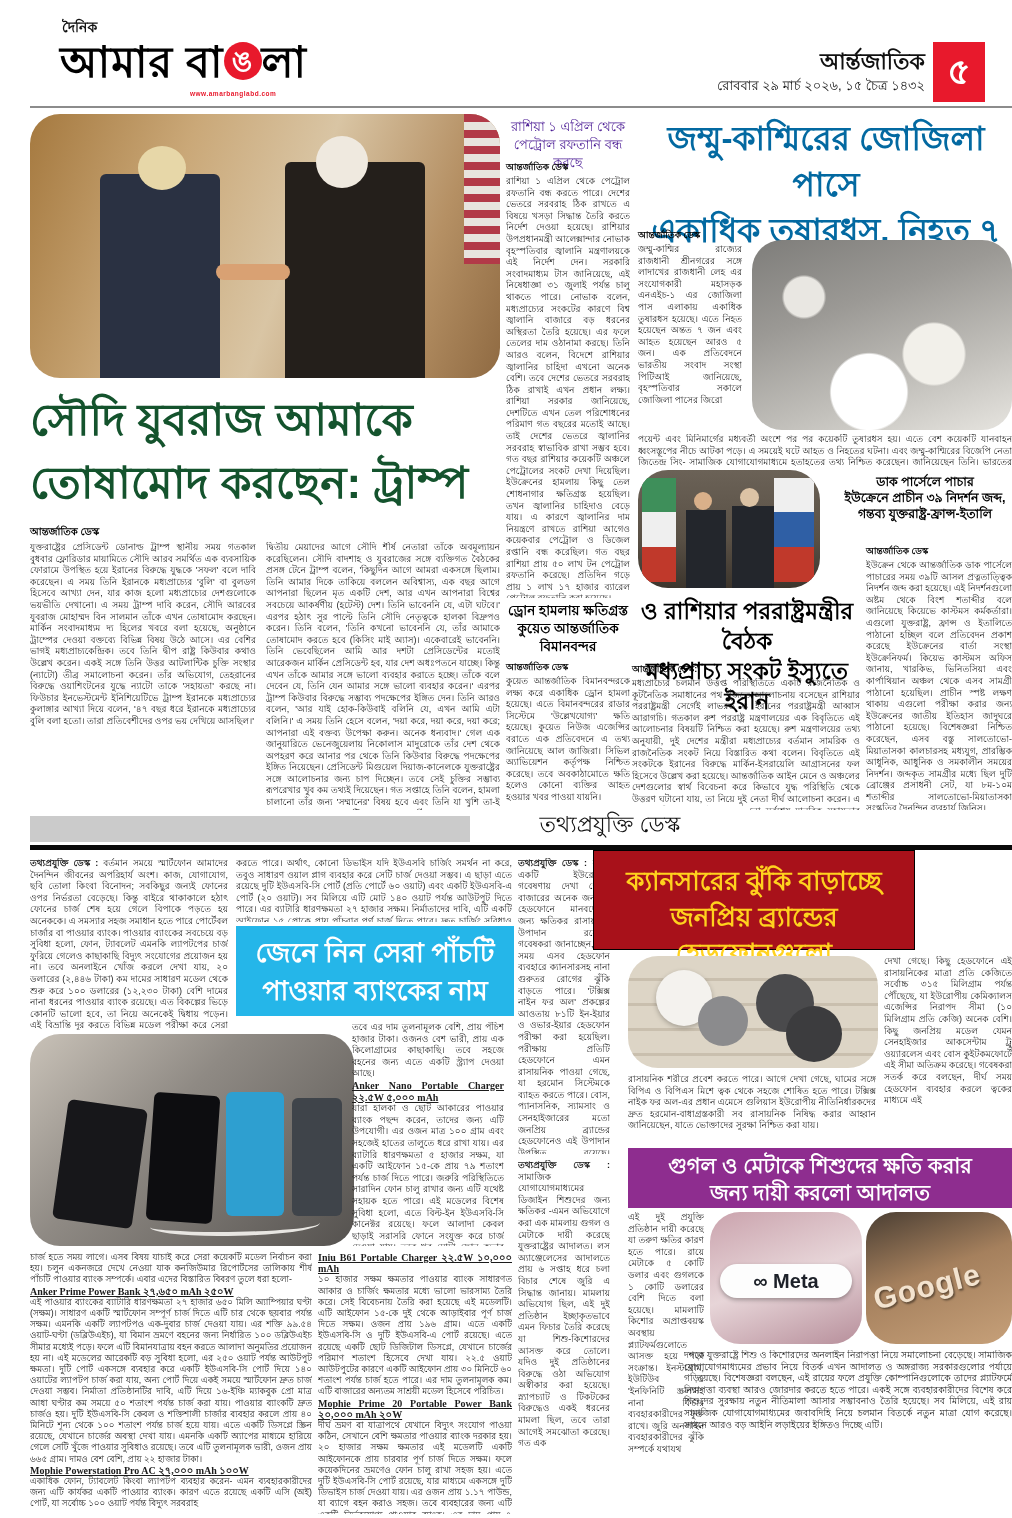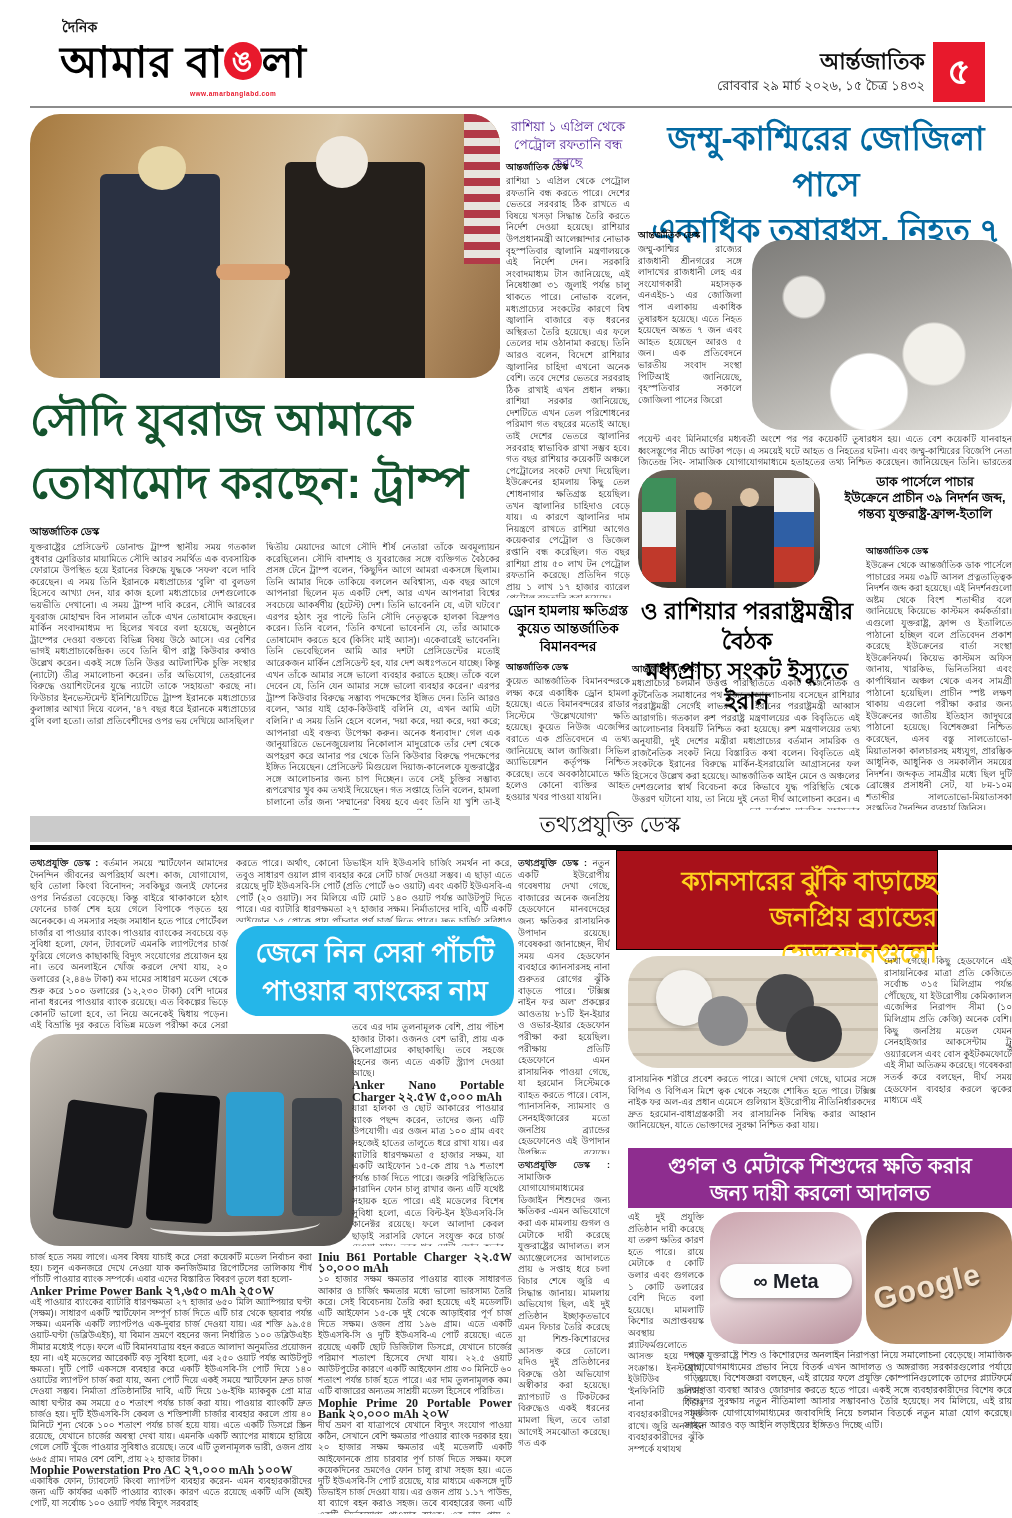--- a/index.html
+++ b/index.html
@@ -24,21 +24,21 @@
   .h-black-md{color:#000;font-size:23px;line-height:30px;font-weight:bold;text-align:center;}
   .h-black-sm{color:#4c1d95;font-size:13px;line-height:18px;font-weight:normal;text-align:center;}
   .h-black-xs{color:#000;font-size:12.5px;line-height:16px;font-weight:bold;text-align:center;}
   
   .cyan-box{background:#25b6e9;color:#fff;font-weight:bold;font-size:27px;line-height:38px;text-align:center;padding-top:8px;}
   .red-box{background:#a8111a;color:#ffd21e;font-weight:bold;font-size:26px;line-height:36px;text-align:center;padding-top:12px;border:1px solid #000;}
   .purple-box{background:#8e2d8f;color:#fff;font-weight:bold;font-size:21px;line-height:27px;text-align:center;padding-top:4px;}
   .band-gray{background:#cbcbcb;}
   .band-label{font-size:22px;font-weight:normal;text-align:center;background:#fff;}
   .black-rule{background:#0a0a0a;}
-  .prod-head{font-weight:bold;font-size:12px;font-family:"Liberation Serif","DejaVu Serif",serif;}
+  .prod-head{font-weight:bold;font-size:10px;font-family:"Liberation Serif","DejaVu Serif",serif;text-decoration:underline;}
   
   .photo{overflow:hidden;position:absolute;border-radius:30px;}
   .ph-trump{background:linear-gradient(110deg,#a5793f 0%,#caa878 30%,#d9c5a4 55%,#b59064 80%,#8f6a42 100%);}
   .fig{position:absolute;border-radius:6px 6px 0 0;}
   .ph-mountain{background:
      radial-gradient(circle at 20% 30%, #e9e7e2 0 8%, transparent 9%),
      radial-gradient(circle at 70% 60%, #f2f0ea 0 14%, transparent 15%),
      radial-gradient(circle at 45% 80%, #ffffff 0 18%, transparent 19%),
      linear-gradient(160deg,#7e7d7a 0%,#9b9995 35%,#c2c0bb 70%,#e6e4df 100%);}
   .ph-hall{background:linear-gradient(180deg,#6b6257 0%,#584f44 60%,#3c352d 100%);}
@@ -131,21 +131,21 @@
 
   <div class="abs band-gray" style="left:30px;top:816px;width:445px;height:26px;"></div>
   <div class="abs band-label" style="left:470px;top:806px;width:280px;height:36px;line-height:38px;">তথ্যপ্রযুক্তি ডেস্ক</div>
   <div class="abs black-rule" style="left:30px;top:845px;width:982px;height:5px;"></div>
 
   <div class="abs body-text" style="left:30px;top:858px;width:198px;height:172px;">
     <b>তথ্যপ্রযুক্তি ডেস্ক :</b>
     <span>বর্তমান সময়ে স্মার্টফোন আমাদের দৈনন্দিন জীবনের অপরিহার্য অংশ। কাজ, যোগাযোগ, ছবি তোলা কিংবা বিনোদন; সবকিছুর জন্যই ফোনের ওপর নির্ভরতা বেড়েছে। কিন্তু বাইরে থাকাকালে হঠাৎ ফোনের চার্জ শেষ হয়ে গেলে বিপাকে পড়তে হয় অনেককে। এ সমস্যার সহজ সমাধান হতে পারে পোর্টেবল চার্জার বা পাওয়ার ব্যাংক। পাওয়ার ব্যাংকের সবচেয়ে বড় সুবিধা হলো, ফোন, ট্যাবলেট এমনকি ল্যাপটপের চার্জ ফুরিয়ে গেলেও কাছাকাছি বিদ্যুৎ সংযোগের প্রয়োজন হয় না। তবে অনলাইনে খোঁজ করলে দেখা যায়, ২০ ডলারের (২,৪৪৬ টাকা) কম দামের সাধারণ মডেল থেকে শুরু করে ১০০ ডলারের (১২,২৩০ টাকা) বেশি দামের নানা ধরনের পাওয়ার ব্যাংক রয়েছে। এত বিকল্পের ভিড়ে কোনটি ভালো হবে, তা নিয়ে অনেকেই দ্বিধায় পড়েন। এই বিভ্রান্তি দূর করতে বিভিন্ন মডেল পরীক্ষা করে সেরা পোর্টেবল চার্জারগুলোর তালিকা প্রকাশ করেছে যুক্তরাষ্ট্রভিত্তিক গবেষণা সংস্থা কনজিউমার রিপোর্টস। তারা চার্জিং ক্ষমতা, ব্যাটারি ধারণক্ষমতা, বহনযোগ্যতা এবং</span>
   </div>
   <div class="abs body-text" style="left:236px;top:858px;width:276px;height:64px;">করতে পারে। অর্থাৎ, কোনো ডিভাইস যদি ইউএসবি চার্জিং সমর্থন না করে, তবুও সাধারণ ওয়াল প্লাগ ব্যবহার করে সেটি চার্জ দেওয়া সম্ভব। এ ছাড়া এতে রয়েছে দুটি ইউএসবি-সি পোর্ট (প্রতি পোর্টে ৬০ ওয়াট) এবং একটি ইউএসবি-এ পোর্ট (২০ ওয়াট)। সব মিলিয়ে এটি মোট ১৪০ ওয়াট পর্যন্ত আউটপুট দিতে পারে। এর ব্যাটারি ধারণক্ষমতা ২৭ হাজার সক্ষম। নির্মাতাদের দাবি, এটি একটি আইফোন ১৫ প্রোকে প্রায় পাঁচবার পূর্ণ চার্জ দিতে পারে। দ্রুত চার্জিং সুবিধাও রয়েছে। প্রায় ৩০ মিনিটে ফোন ৫০ শতাংশ পর্যন্ত চার্জ হয়ে যায়।</div>
-  <div class="abs cyan-box" style="left:236px;top:926px;width:278px;height:82px;border-radius:22px;">
+  <div class="abs cyan-box" style="left:236px;top:926px;width:278px;height:82px;">
     <div>জেনে নিন সেরা পাঁচটি</div>
     <div>পাওয়ার ব্যাংকের নাম</div>
   </div>
   <div class="photo ph-powerbank" style="left:30px;top:1034px;width:324px;height:212px;">
     <div class="device" style="left:30px;top:70px;width:80px;height:120px;background:#17171a;transform:rotate(8deg);"></div>
     <div class="device" style="left:120px;top:60px;width:66px;height:128px;background:#0d0d10;transform:rotate(4deg);"></div>
     <div class="device" style="left:196px;top:58px;width:58px;height:124px;background:#2e9fd0;"></div>
     <div class="device" style="left:262px;top:64px;width:50px;height:118px;background:#3f444a;"></div>
     <div class="abs" style="left:120px;top:180px;width:170px;height:18px;border-bottom:4px solid #e8e6e2;border-radius:0 0 60% 40%;"></div>
   </div>
@@ -165,21 +165,21 @@
     <div class="prod-head">Iniu B61 Portable Charger ২২.৫W ১০,০০০ mAh</div>
     <span>১০ হাজার সক্ষম ক্ষমতার পাওয়ার ব্যাংক সাধারণত আকার ও চার্জিং ক্ষমতার মধ্যে ভালো ভারসাম্য তৈরি করে। সেই বিবেচনায় তৈরি করা হয়েছে এই মডেলটি। এটি আইফোন ১৫-কে দুই থেকে আড়াইবার পূর্ণ চার্জ দিতে সক্ষম। ওজন প্রায় ১৯৬ গ্রাম। এতে একটি ইউএসবি-সি ও দুটি ইউএসবি-এ পোর্ট রয়েছে। এতে রয়েছে একটি ছোট ডিজিটাল ডিসপ্লে, যেখানে চার্জের পরিমাণ শতাংশ হিসেবে দেখা যায়। ২২.৫ ওয়াট আউটপুটের কারণে একটি আইফোন প্রায় ৩০ মিনিটে ৬০ শতাংশ পর্যন্ত চার্জ হতে পারে। এর দাম তুলনামূলক কম। এটি বাজারের অন্যতম সাশ্রয়ী মডেল হিসেবে পরিচিত।</span>
     <div class="prod-head">Mophie Prime 20 Portable Power Bank ২০,০০০ mAh ২০W</div>
     <span>দীর্ঘ ভ্রমণ বা যাত্রাপথে যেখানে বিদ্যুৎ সংযোগ পাওয়া কঠিন, সেখানে বেশি ক্ষমতার পাওয়ার ব্যাংক দরকার হয়। ২০ হাজার সক্ষম ক্ষমতার এই মডেলটি একটি আইফোনকে প্রায় চারবার পূর্ণ চার্জ দিতে সক্ষম। ফলে কয়েকদিনের ভ্রমণেও ফোন চালু রাখা সহজ হয়। এতে দুটি ইউএসবি-সি পোর্ট রয়েছে, যার মাধ্যমে একসঙ্গে দুটি ডিভাইস চার্জ দেওয়া যায়। এর ওজন প্রায় ১.১৭ পাউন্ড, যা ব্যাগে বহন করাও সহজ। তবে ব্যবহারের জন্য এটি একটি নির্ভরযোগ্য পাওয়ার ব্যাংক। এর দাম প্রায় ৭ হাজার টাকা।</span>
   </div>
 
   <div class="abs body-text" style="left:518px;top:858px;width:92px;height:296px;">
     <b>তথ্যপ্রযুক্তি ডেস্ক :</b>
     <span>নতুন একটি ইউরোপীয় গবেষণায় দেখা গেছে, বাজারের অনেক জনপ্রিয় হেডফোনে মানবদেহের জন্য ক্ষতিকর রাসায়নিক উপাদান রয়েছে। গবেষকরা জানাচ্ছেন, দীর্ঘ সময় এসব হেডফোন ব্যবহারে ক্যানসারসহ নানা গুরুতর রোগের ঝুঁকি বাড়তে পারে। 'টক্সিক্স নাইন ফর অল' প্রকল্পের আওতায় ৮১টি ইন-ইয়ার ও ওভার-ইয়ার হেডফোন পরীক্ষা করা হয়েছিল। পরীক্ষায় প্রতিটি হেডফোনে এমন রাসায়নিক পাওয়া গেছে, যা হরমোন সিস্টেমকে ব্যাহত করতে পারে। বোস, প্যানাসনিক, স্যামসাং ও সেনহাইজারের মতো জনপ্রিয় ব্র্যান্ডের হেডফোনেও এই উপাদান উপস্থিত রয়েছে। বিশেষজ্ঞরা বলছেন, হেডফোনের প্লাস্টিক অংশ থেকে ধীরে ধীরে রাসায়নিক বের হয়ে ত্বকের সংস্পর্শে আসতে পারে, যা শরীরে শোষিত হতে পারে। গবেষকরা মূলত এন্ডোক্রাইন ডিসরাপ্টিং বা হরমোন ব্যাহত রাসায়নিকের উপস্থিতি পরীক্ষা করেছেন। এতে বিপিএ (বিসফেনল-এ) পাওয়া গেছে, যা 'চিরস্থায়ী রাসায়নিক' হিসেবে পরিচিত। এগুলো মানবদেহে হরমোন পরিবর্তন এবং দীর্ঘমেয়াদে ক্যানসারের ঝুঁকি বাড়ার সম্ভাবনা রয়েছে। পরীক্ষিত হেডফোনের প্রায় ৬৮ শতাংশে বিপিএ পাওয়া গেছে। এসও তিন-চতুর্থাংশের বেশি নমুনায়</span>
   </div>
-  <div class="abs red-box" style="left:616px;top:850px;width:320px;height:86px;text-align:right;">
+  <div class="abs red-box" style="left:593px;top:850px;width:320px;height:86px;">
     <div>ক্যানসারের ঝুঁকি বাড়াচ্ছে</div>
     <div>জনপ্রিয় ব্র্যান্ডের হেডফোনগুলো</div>
   </div>
   <div class="photo ph-wood" style="left:628px;top:956px;width:250px;height:112px;">
     <div class="cup" style="left:28px;top:14px;width:56px;height:56px;background:#f4f2ee;box-shadow:0 2px 5px rgba(0,0,0,.25);"></div>
     <div class="cup" style="left:70px;top:40px;width:50px;height:50px;background:#8b8b8d;"></div>
     <div class="cup" style="left:128px;top:18px;width:58px;height:58px;background:#4a4a4c;"></div>
     <div class="cup" style="left:158px;top:50px;width:56px;height:56px;background:#3c3c3e;"></div>
   </div>
   <div class="abs body-text" style="left:884px;top:956px;width:128px;height:188px;">দেখা গেছে। কিছু হেডফোনে এই রাসায়নিকের মাত্রা প্রতি কেজিতে সর্বোচ্চ ৩১৫ মিলিগ্রাম পর্যন্ত পৌঁছেছে, যা ইউরোপীয় কেমিক্যালস এজেন্সির নিরাপদ সীমা (১০ মিলিগ্রাম প্রতি কেজি) অনেক বেশি। কিছু জনপ্রিয় মডেল যেমন সেনহাইজার আকসেন্টাম ট্রু ওয়্যারলেস এবং বোস কুইটকমফোর্টে এই সীমা অতিক্রম করেছে। গবেষকরা সতর্ক করে বলছেন, দীর্ঘ সময় হেডফোন ব্যবহার করলে ত্বকের মাধ্যমে এই</div>

